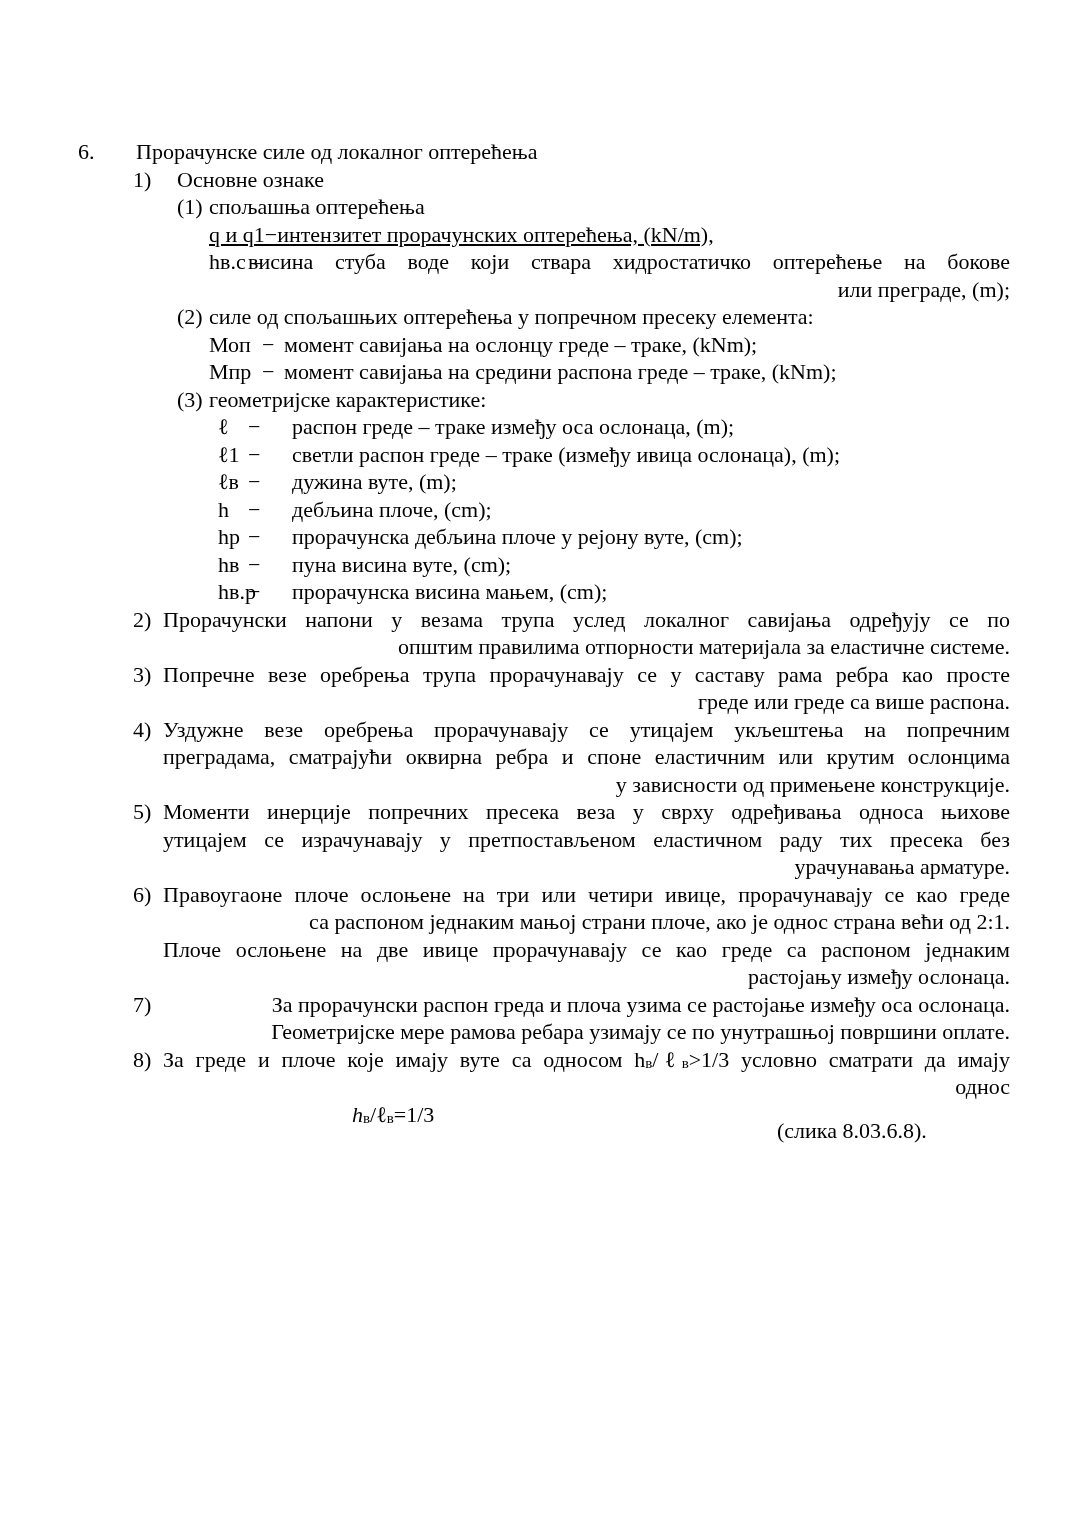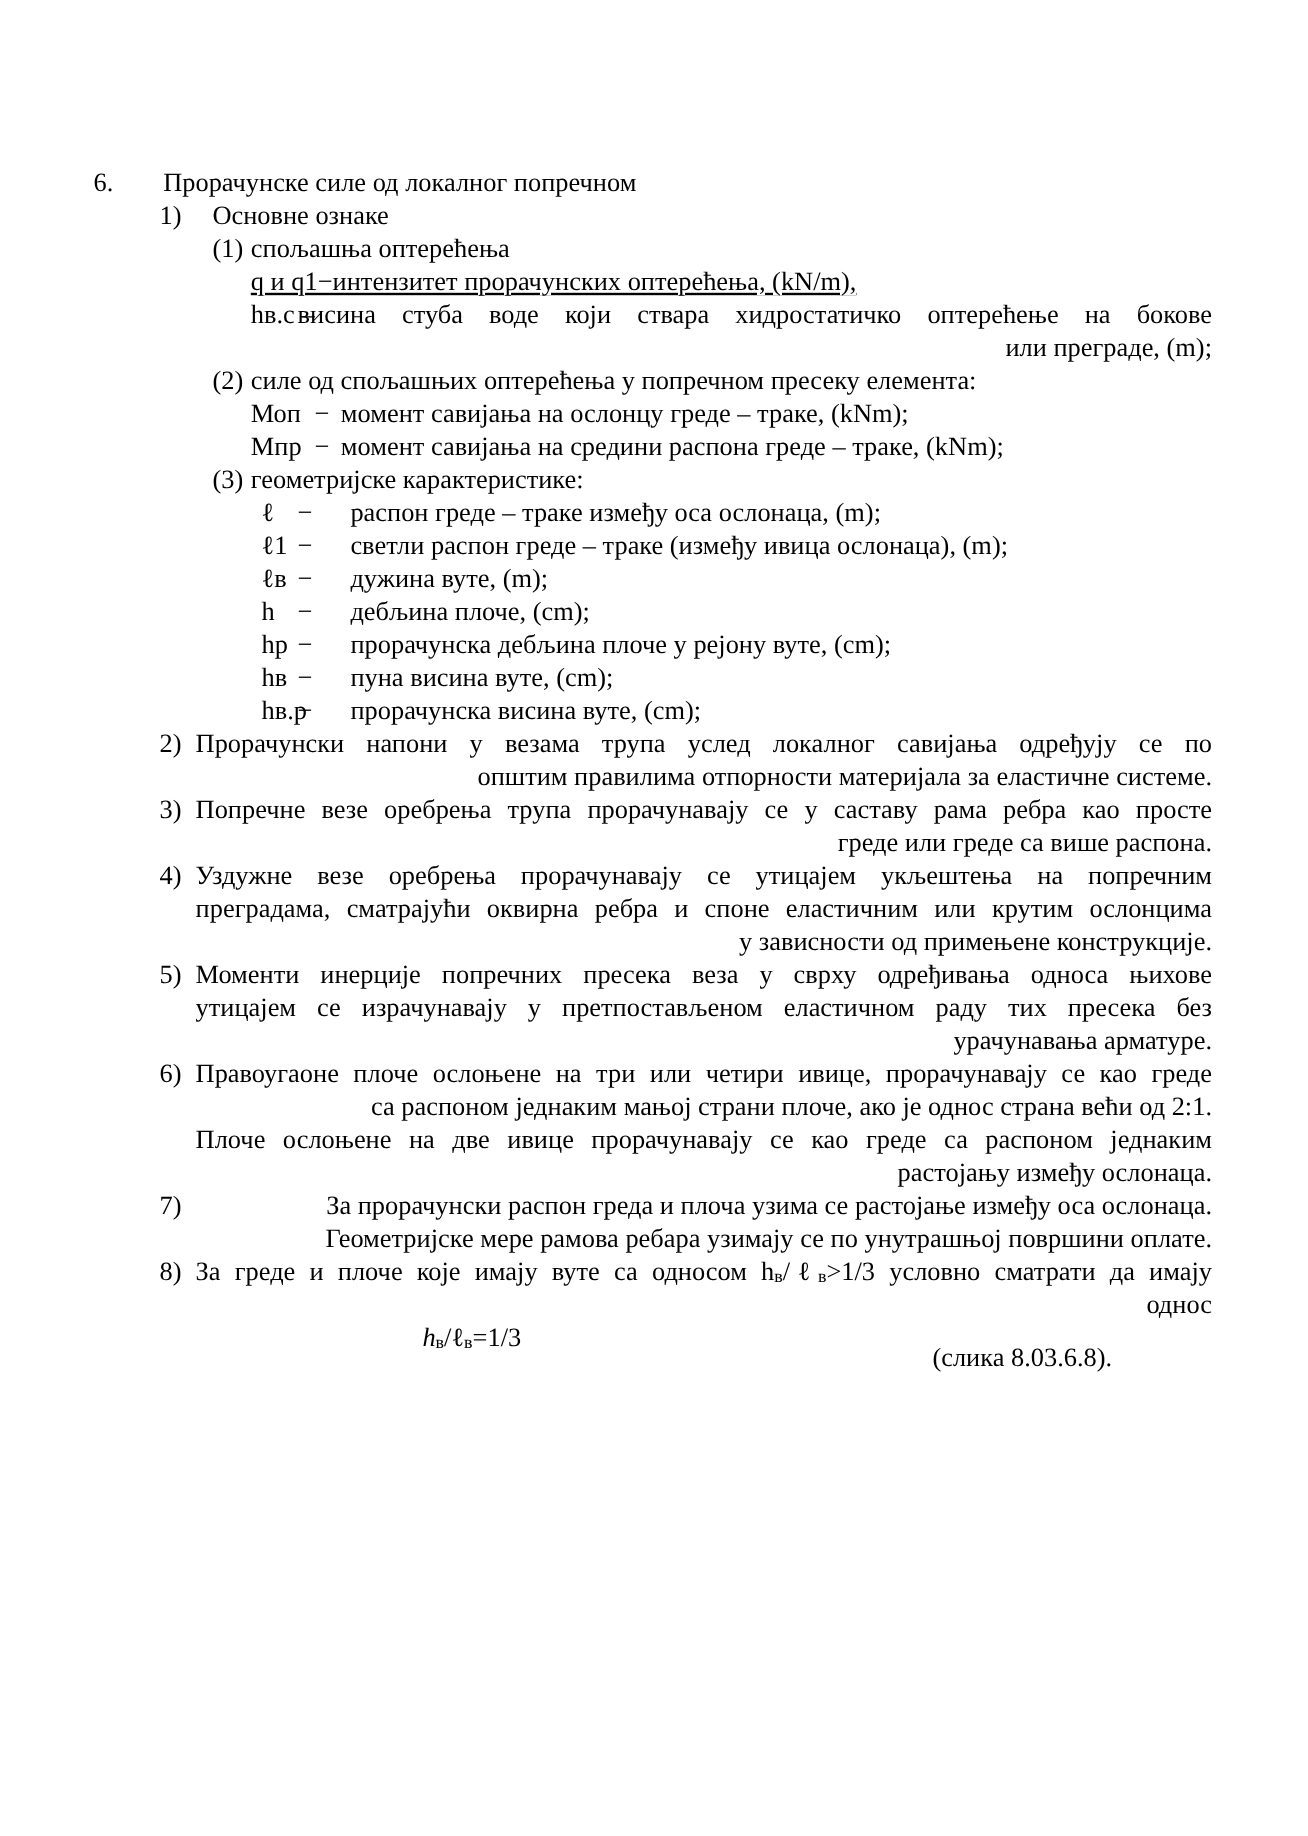--- a/index.html
+++ b/index.html
@@ -69,21 +69,21 @@
   .frow .ref { position: absolute; left: 699px; top: 16px; }
 </style>
 </head>
 <body>
 
 <div class="page">
   <div class="doc">
 
     <div class="row h1row">
       <span class="marker">6.</span>
-      <span>Прорачунске силе од локалног попречном</span>
+      <span>Прорачунске силе од локалног оптерећења</span>
     </div>
 
     <div class="row l1row">
       <span class="marker">1)</span>
       <span>Основне ознаке</span>
     </div>
 
     <div class="row subrow">
       <span class="marker">(1)</span>
       <span>спољашња оптерећења</span>
@@ -140,21 +140,21 @@
       <span>прорачунска дебљина плоче у рејону вуте, (cm);</span>
     </div>
     <div class="row d3">
       <span class="sym">hв</span>
       <span class="dash">−</span>
       <span>пуна висина вуте, (cm);</span>
     </div>
     <div class="row d3">
       <span class="sym">hв.р</span>
       <span class="dash">−</span>
-      <span>прорачунска висина вуте, (cm);</span>
+      <span>прорачунска висина мањем, (cm);</span>
     </div>
 
     <div class="item">
       <span class="marker">2)</span>
       <div class="jl">Прорачунски напони у везама трупа услед локалног савијања одређују се по</div>
       <div class="ll">општим правилима отпорности материјала за еластичне системе.</div>
     </div>
 
     <div class="item">
       <span class="marker">3)</span>

